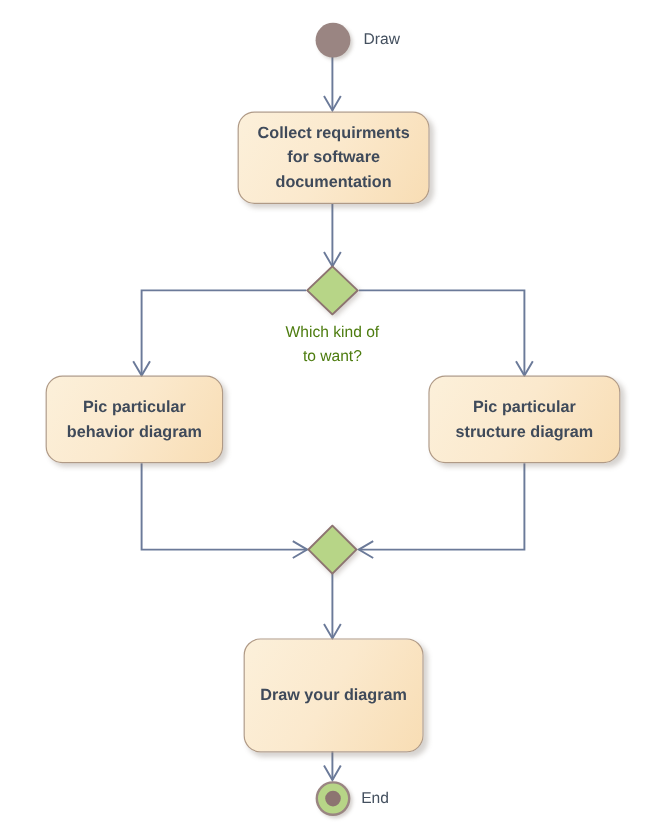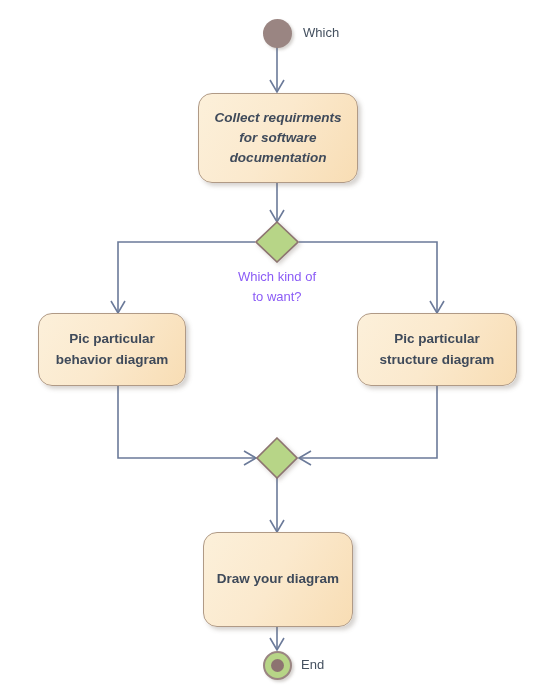--- a/index.html
+++ b/index.html
@@ -90,21 +90,21 @@
   
   .node-label {
     position: absolute;
     color: #44505f;
     font-size: 13px;
     white-space: nowrap;
     z-index: 4;
   }
   .decision-label {
     position: absolute;
-    color: #8b5cf6;
+    color: #4d7c0f;
     font-size: 13px;
     text-align: center;
     line-height: 1.55;
     z-index: 4;
   }
 </style>
 </head>
 <body>
 
 <div id="diagram-root">
@@ -146,23 +146,23 @@
       <polyline points="270,520 277,532 284,520" fill="none" stroke="#6b7a99" stroke-width="1.6"></polyline>
     </g>
 
     <g>
       <line x1="277" y1="605" x2="277" y2="650" stroke="#6b7a99" stroke-width="1.6"></line>
       <polyline points="270,638 277,650 284,638" fill="none" stroke="#6b7a99" stroke-width="1.6"></polyline>
     </g>
   </svg>
 
   <div class="start-node" style="left:263px; top:19px;"></div>
-  <div class="node-label" style="left:303px; top:25px;">Which</div>
+  <div class="node-label" style="left:303px; top:25px;">Draw</div>
 
-  <div class="activity-node" style="left:198px; top:93px; width:160px; height:90px;font-style:italic;">
+  <div class="activity-node" style="left:198px; top:93px; width:160px; height:77px;">
     <span>Collect requirments for software documentation</span>
   </div>
 
   <div class="diamond-node" style="left:255px; top:221px;">
     <svg width="44" height="42" viewBox="0 0 44 42">
       <polygon points="22,1 43,21 22,41 1,21" fill="#b7d587" stroke="#8d7471" stroke-width="1.6"></polygon>
     </svg>
   </div>
 
   <div class="decision-label" style="left:187px; top:267px; width:180px;">

